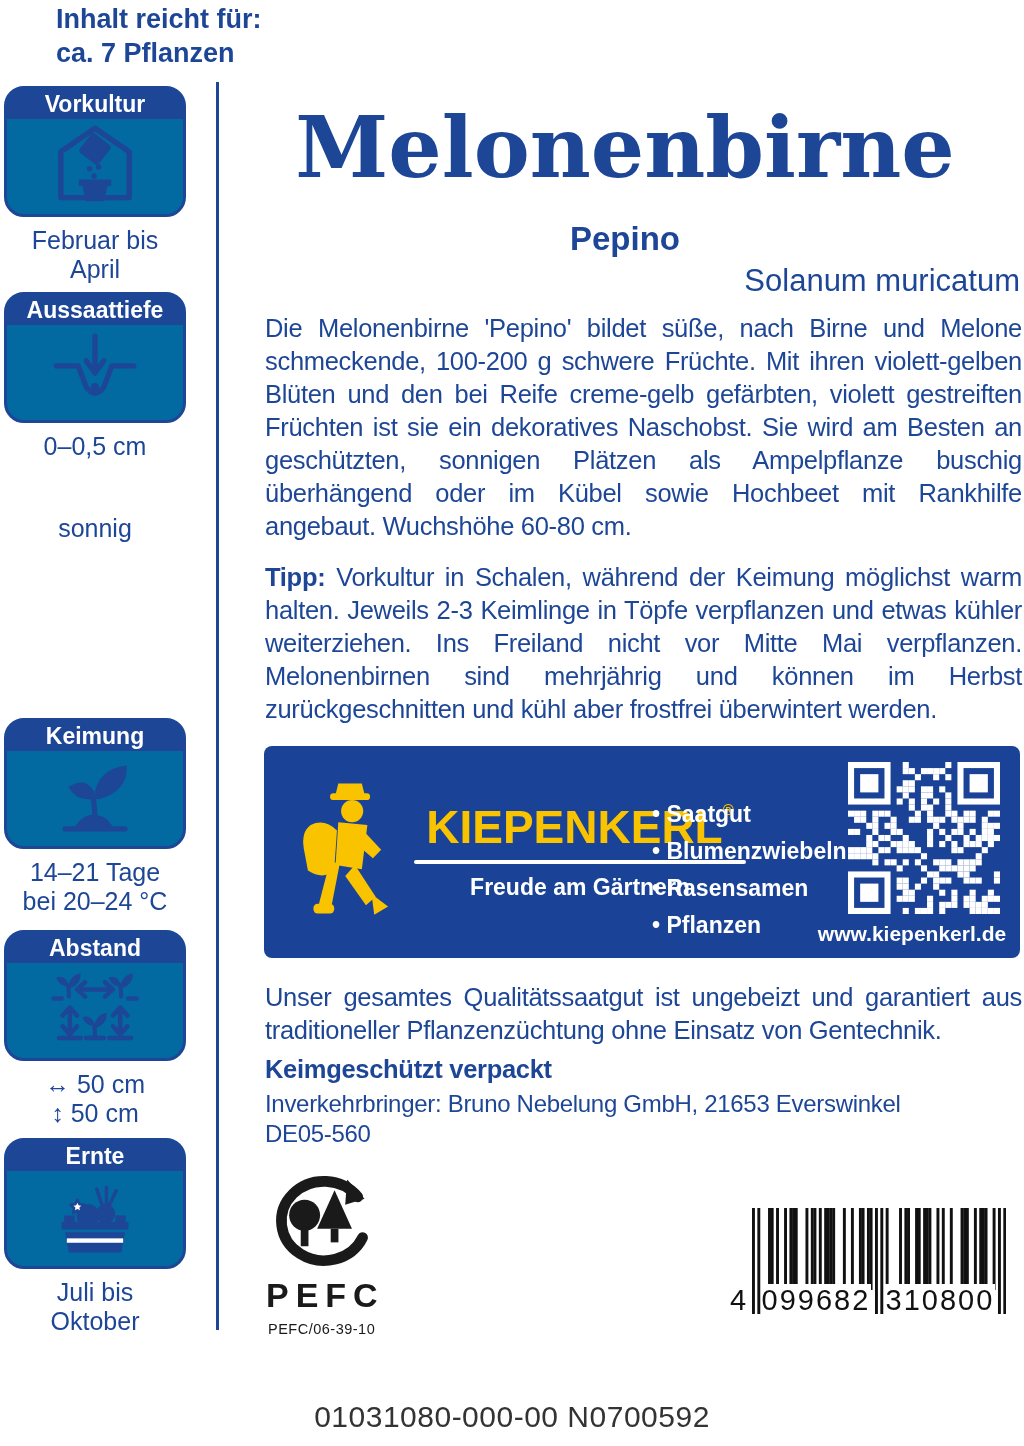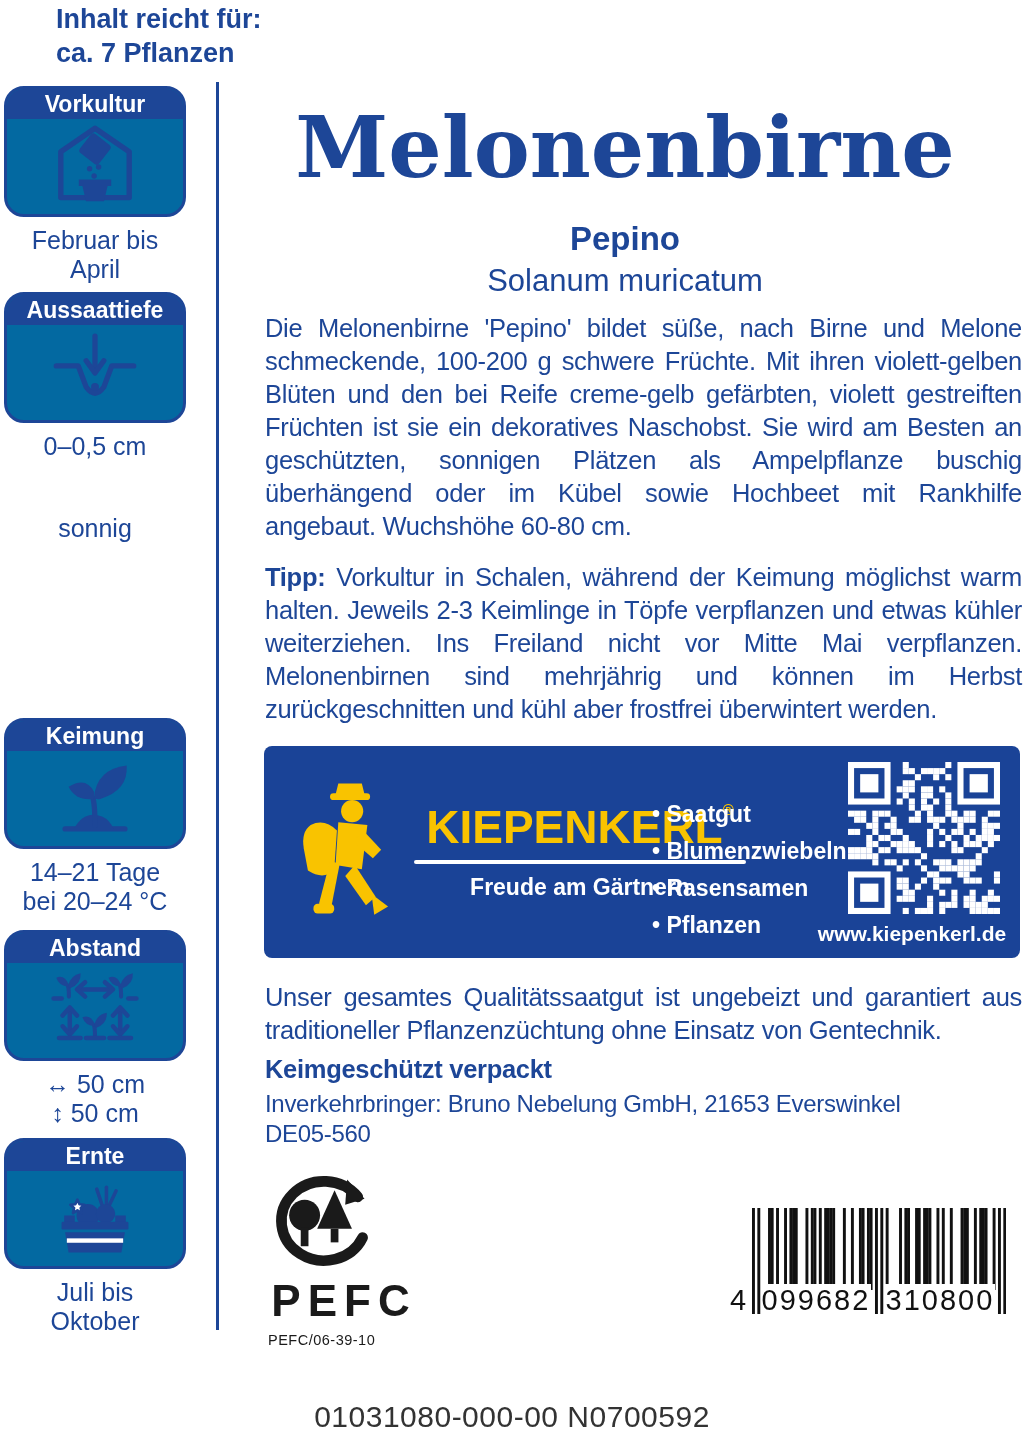--- a/index.html
+++ b/index.html
@@ -17,21 +17,21 @@
 
   .side-section{position:absolute;left:4px;width:182px;text-align:center;}
   .side-box{width:182px;height:131px;border:3px solid var(--blue);border-radius:20px;overflow:hidden;background:#0369a1;}
   .side-box-header{background:var(--blue);color:#fff;font-size:23px;font-weight:700;line-height:30px;height:30px;}
   .side-box-body{height:95px;display:flex;align-items:center;justify-content:center;color:var(--blue);}
   .side-caption{margin-top:9px;font-size:25px;line-height:29px;font-weight:500;color:var(--blue);}
 
   .main-title{position:absolute;left:230px;top:98px;width:790px;text-align:center;
     font-family:"DejaVu Serif","Liberation Serif",serif;font-weight:700;font-size:84px;color:var(--blue);}
   .sub-title{position:absolute;left:230px;top:220px;width:790px;text-align:center;font-size:33px;font-weight:700;color:var(--blue);}
-  .botanical{position:absolute;left:230px;top:263px;width:790px;text-align:center;font-size:31px;font-weight:400;color:var(--blue);}
+  .botanical{position:absolute;left:230px;top:263px;width:790px;text-align:right;font-size:31px;font-weight:400;color:var(--blue);}
 
   .descr{position:absolute;left:265px;top:312px;width:757px;font-size:25.5px;line-height:33px;
     text-align:justify;color:var(--blue);letter-spacing:-0.3px;}
   .tip{position:absolute;left:265px;top:561px;width:757px;font-size:25.5px;line-height:33px;
     text-align:justify;color:var(--blue);letter-spacing:-0.3px;}
   .b{font-weight:700;}
 
   .brand-box{position:absolute;left:264px;top:746px;width:756px;height:212px;border-radius:8px;background:var(--brand-blue);}
   .brand-man{position:absolute;left:20px;top:32px;width:128px;height:152px;color:var(--yellow);}
   .brand-logo{position:absolute;left:148px;top:54px;width:336px;text-align:center;}
@@ -44,21 +44,21 @@
   .brand-products li::before{content:"• ";}
   .qr{position:absolute;left:584px;top:16px;width:152px;height:152px;}
   .brand-site{position:absolute;left:540px;top:176px;width:216px;text-align:center;font-size:21px;font-weight:700;color:#fff;white-space:nowrap;}
 
   .quality{position:absolute;left:265px;top:981px;width:757px;font-size:25.5px;line-height:33px;color:var(--blue);letter-spacing:-0.3px;}
   .quality .bold-line{font-weight:700;margin-top:6px;}
   .distributor{position:absolute;left:265px;top:1089px;width:757px;font-size:24px;line-height:30px;color:var(--blue);letter-spacing:-0.3px;}
 
   .pefc{position:absolute;left:262px;top:1172px;width:160px;color:var(--ink);}
   .pefc-logo{width:116px;height:104px;display:block;margin-left:2px;}
-  .pefc-word{font-size:44px;font-weight:800;letter-spacing:7px;color:var(--ink);margin-top:0px;margin-left:4px;text-align:center;}
+  .pefc-word{font-size:34px;font-weight:800;letter-spacing:7px;color:var(--ink);margin-top:0px;margin-left:4px;}
   .pefc-cert{font-size:14.5px;color:var(--ink);margin-top:6px;margin-left:6px;letter-spacing:0.5px;}
 
   .barcode{position:absolute;left:752px;top:1208px;width:254px;height:112px;}
   .barcode svg{position:absolute;left:0;top:0;}
   .bc-digit{position:absolute;font-size:29px;color:#111;font-weight:400;}
   .bc-lead{left:-22px;top:76px;}
   .bc-g1{left:9px;top:76px;width:110px;text-align:center;background:#fff;letter-spacing:2px;}
   .bc-g2{left:133px;top:76px;width:110px;text-align:center;background:#fff;letter-spacing:2px;}
 
   .footer-code{position:absolute;left:0;top:1400px;width:1024px;text-align:center;

